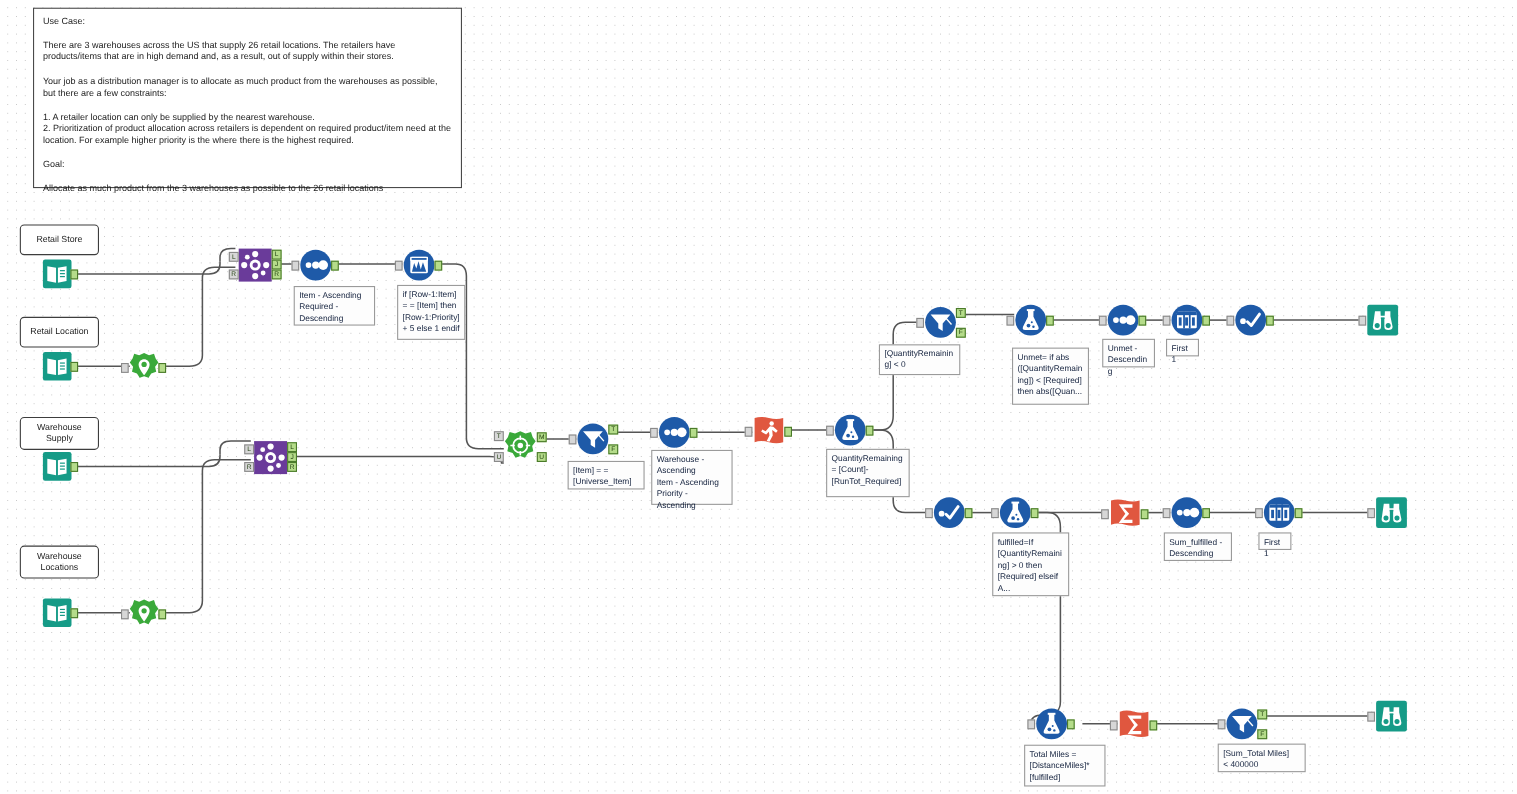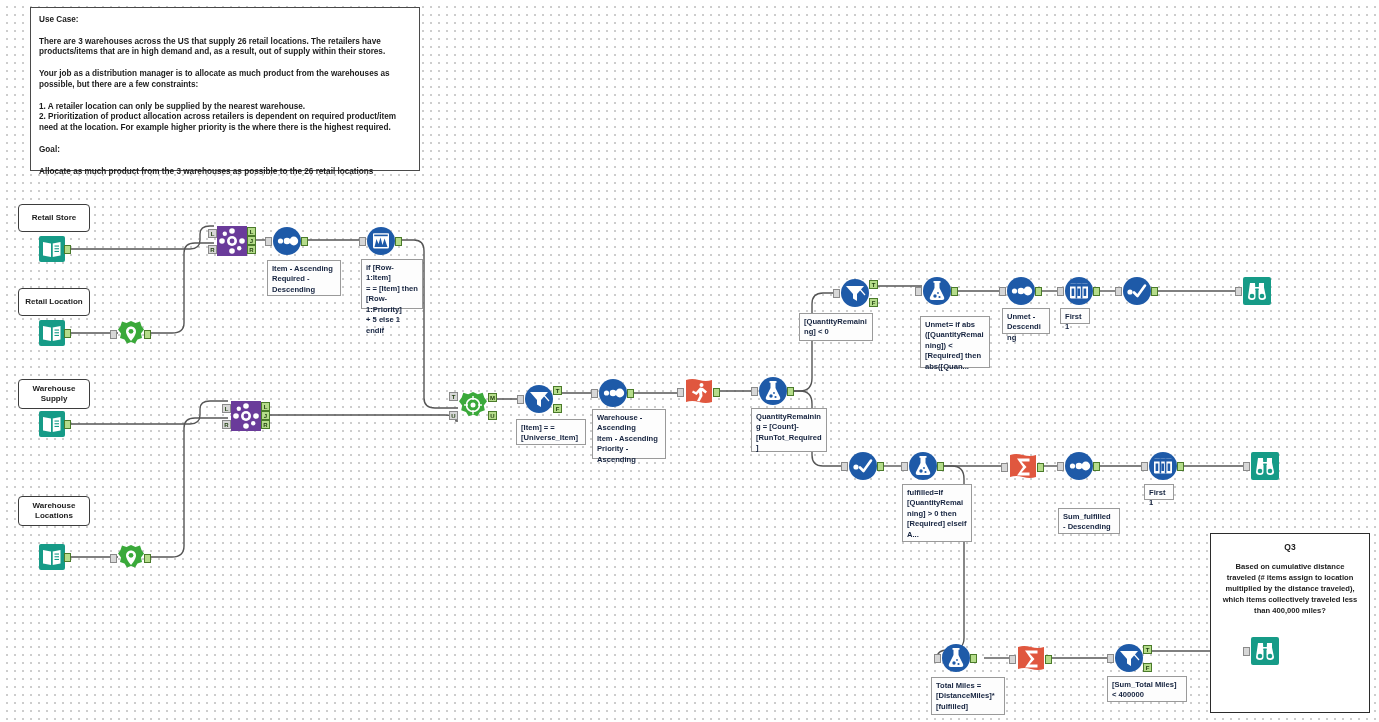--- a/index.html
+++ b/index.html
@@ -10,21 +10,20 @@
   }
   #canvas {
     position: relative;
     width: 1379px;
     height: 722px;
     background-color: #ffffff;
     background-image: radial-gradient(circle, #c9c9c9 0.7px, transparent 0.8px);
     background-size: 8px 8px;
     background-position: 3px 3px;
     overflow: hidden;
-    font-weight: bold;
   }
   #wires { position: absolute; left: 0; top: 0; width: 1379px; height: 722px; pointer-events: none; }
 
   
   .comment-box {
     position: absolute;
     background: #ffffff;
     border: 1px solid #4a4a4a;
     padding: 7px 8px;
     font-size: 8.2px;
@@ -196,24 +195,20 @@
 
   <div class="label-box" style="left:18px; top:204px; width:72px; height:28px;">Retail Store</div>
   <div class="label-box" style="left:18px; top:288px; width:72px; height:28px;">Retail Location</div>
   <div class="label-box" style="left:18px; top:379px; width:72px; height:30px;">Warehouse
 Supply</div>
   <div class="label-box" style="left:18px; top:496px; width:72px; height:30px;">Warehouse
 Locations</div>
 
 
 
-  <div class="question-box" style="left:1210px; top:533px; width:160px; height:180px;">
-    <div class="question-title">Q3</div>
-    <div class="question-text" style="top:27px;">Based on cumulative distance traveled (# items assign to location multiplied by the distance traveled), which items collectively traveled less than 400,000 miles?</div>
-  </div>
 
   <div class="cfg-box" style="left:267px; top:260px; width:74px; height:36px;">Item - Ascending
 Required - Descending</div>
 
   <div class="cfg-box" style="left:361px; top:259px; width:62px; height:50px;">if [Row-1:Item]
 = = [Item] then
 [Row-1:Priority]
 + 5 else 1 endif</div>
 
   <div class="cfg-box" style="left:516px; top:419px; width:70px; height:26px;">[Item] = =
@@ -228,21 +223,21 @@
   <div class="cfg-box" style="left:799px; top:313px; width:74px; height:28px;">[QuantityRemaining] &lt; 0</div>
 
   <div class="cfg-box" style="left:920px; top:316px; width:70px; height:52px;">Unmet= if abs ([QuantityRemaining]) &lt; [Required] then abs([Quan...</div>
 
   <div class="cfg-box" style="left:1002px; top:308px; width:48px; height:26px;">Unmet - Descending</div>
 
   <div class="cfg-box" style="left:1060px; top:308px; width:30px; height:16px;">First 1</div>
 
   <div class="cfg-box" style="left:902px; top:484px; width:70px; height:58px;">fulfilled=If [QuantityRemaining] &gt; 0 then [Required] elseif A...</div>
 
-  <div class="cfg-box" style="left:1058px; top:484px; width:62px; height:26px;margin-top:24px;">Sum_fulfilled - Descending</div>
+  <div class="cfg-box" style="left:1058px; top:484px; width:62px; height:26px;">Sum_fulfilled - Descending</div>
 
   <div class="cfg-box" style="left:1144px; top:484px; width:30px; height:16px;">First 1</div>
 
   <div class="cfg-box" style="left:931px; top:677px; width:74px; height:38px;">Total Miles = [DistanceMiles]*[fulfilled]</div>
 
   <div class="cfg-box" style="left:1107px; top:676px; width:80px; height:26px;">[Sum_Total Miles]
 &lt; 400000</div>
 
   <div class="node" style="left:38px; top:234px; width:30px; height:30px;">
     <svg width="30" height="30" viewBox="0 0 30 30">

